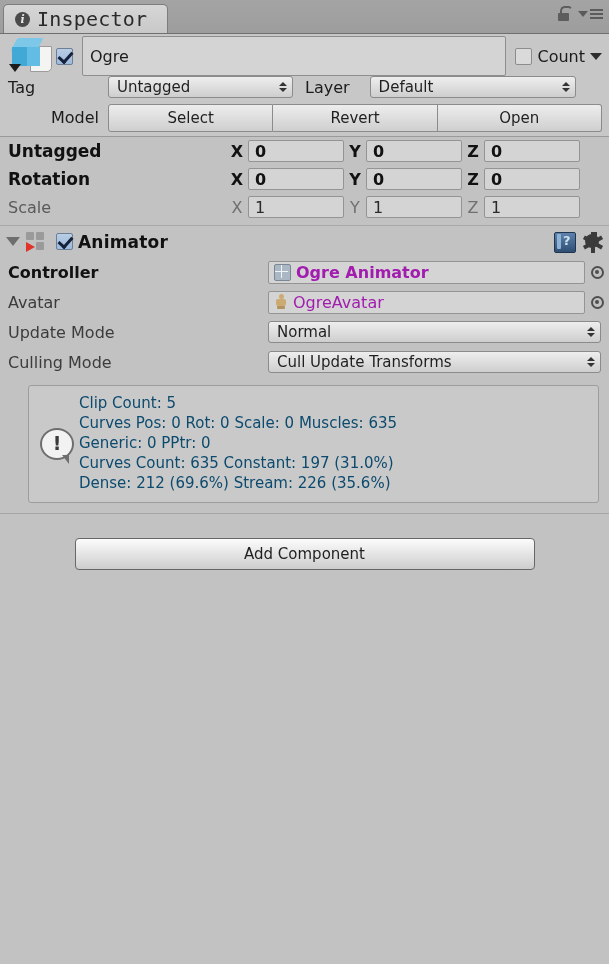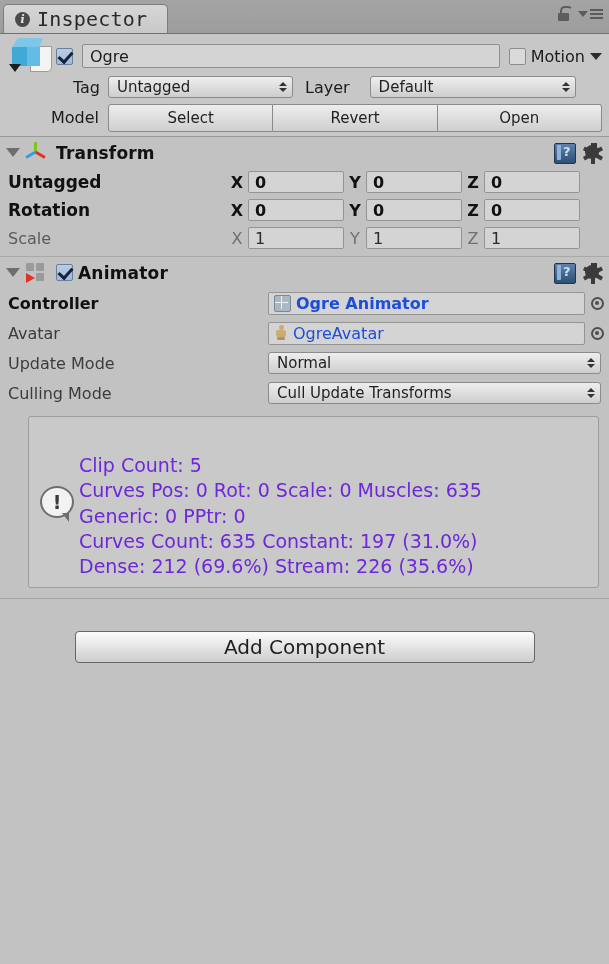--- a/index.html
+++ b/index.html
@@ -68,31 +68,31 @@
   .chk{
     width:17px;height:17px;background:#dadada;border:1px solid #8c8c8c;border-radius:2px;
     flex:0 0 17px;position:relative;box-sizing:border-box;
   }
   .chk.on{background:linear-gradient(#b9cde4,#9dbade);border-color:#6d7f96;}
   .chk.on::after{
     content:"";position:absolute;left:4px;top:0px;width:6px;height:11px;
     border:solid #16213a;border-width:0 3px 3px 0;transform:rotate(42deg);
   }
   .name-field{
-    flex:1;height:24px;margin:0 9px;background:#d4d4d4;border:1px solid #8e8e8e;
+    flex:1;height:40px;margin:0 9px;background:#d4d4d4;border:1px solid #8e8e8e;
     border-radius:2px;display:flex;align-items:center;padding-left:7px;box-sizing:border-box;
     font-size:16px;color:#1c1c1c;
   }
   .static-wrap{display:flex;align-items:center;gap:5px;padding-right:7px;}
   .static-wrap .lbl{font-size:16px;}
   .static-wrap .caret{width:0;height:0;border-left:6px solid transparent;border-right:6px solid transparent;border-top:7px solid #2c2c2c;}
 
   .go-row2{height:28px;padding-left:8px;margin-top:1px;}
   .lbl-small{font-size:16px;color:#1c1c1c;}
-  .tag-lbl{width:100px;text-align:right;padding-right:8px;box-sizing:border-box;}
+  .tag-lbl{width:100px;padding-right:8px;box-sizing:border-box;}
   .layer-lbl{padding:0 20px 0 12px;}
   .select-box{
     height:22px;background:linear-gradient(#eeeeee,#cecece);
     border:1px solid #8b8b8b;border-radius:3px;
     display:flex;align-items:center;justify-content:space-between;
     padding:0 5px 0 8px;box-sizing:border-box;font-size:15px;color:#1f1f1f;
   }
   .updown{display:flex;flex-direction:column;align-items:center;gap:2px;}
   .updown .u{width:0;height:0;border-left:4px solid transparent;border-right:4px solid transparent;border-bottom:4px solid #333;}
   .updown .d{width:0;height:0;border-left:4px solid transparent;border-right:4px solid transparent;border-top:4px solid #333;}
@@ -155,21 +155,21 @@
   }
   .num.dim{font-weight:normal;color:#2c2c2c;}
 
   
   .a-row{height:30px;display:flex;align-items:center;padding-left:8px;justify-content:space-between;}
   .a-label{width:260px;font-size:16px;color:#3c3c3c;}
   .a-label.bold{font-weight:bold;color:#111;}
   .obj-field{
     flex:1;height:23px;background:#d4d4d4;border:1px solid #949494;border-radius:2px;
     display:flex;align-items:center;gap:5px;padding-left:5px;box-sizing:border-box;
-    font-size:16px;color:#1d4ed8;
+    font-size:16px;color:#a21caf;
   }
   .obj-field.bold{font-weight:bold;}
   .ctrl-ico{width:15px;height:15px;background:#aab7c4;border:1px solid #7b8794;border-radius:2px;position:relative;flex:0 0 15px;}
   .ctrl-ico::before{content:"";position:absolute;left:6px;top:0;width:1px;height:13px;background:#f0f3f6;}
   .ctrl-ico::after{content:"";position:absolute;left:0;top:6px;width:13px;height:1px;background:#f0f3f6;}
   .av-ico{width:14px;height:16px;position:relative;flex:0 0 14px;}
   .av-ico .h{position:absolute;left:4.5px;top:0;width:5px;height:5px;border-radius:50%;background:#cbab72;}
   .av-ico .b{position:absolute;left:2px;top:5px;width:10px;height:7px;background:#cbab72;border-radius:2px;}
   .av-ico .f{position:absolute;left:3px;top:12px;width:8px;height:3px;background:#b2935f;border-radius:1px;}
   .picker{width:24px;display:flex;align-items:center;justify-content:center;}
@@ -183,28 +183,28 @@
     display:flex;align-items:center;padding:8px 6px;min-height:110px;box-sizing:border-box;
   }
   .warn{width:44px;flex:0 0 44px;display:flex;justify-content:center;}
   .warn .bub{
     width:30px;height:28px;border:2px solid #6e6e6e;border-radius:50%;
     background:#f2f2f2;position:relative;display:flex;align-items:center;justify-content:center;
   }
   .warn .bub::after{content:"";position:absolute;right:3px;bottom:-6px;width:0;height:0;
     border-left:7px solid transparent;border-top:9px solid #6e6e6e;}
   .warn .ex{font-size:19px;font-weight:bold;color:#3a3a3a;line-height:1;font-family:"DejaVu Sans",sans-serif;z-index:1;}
-  .stats{font-size:19px;color:#6d28d9;line-height:1.33;margin-top:28px;}
+  .stats{font-size:15px;color:#0c4a6e;line-height:1.33;}
 
   
   .addc-zone{border-top:1px solid #a5a5a5;padding:20px 0 0 0;}
   .addc{
-    display:block;margin:12px auto;width:458px;height:30px;
+    display:block;margin:4px auto;width:458px;height:30px;
     background:linear-gradient(#fcfcfc,#cdcdcd);border:1px solid #676767;border-radius:4px;
-    font-size:20px;color:#1f1f1f;font-family:inherit;
+    font-size:15px;color:#1f1f1f;font-family:inherit;
     display:flex;align-items:center;justify-content:center;
   }
 </style>
 </head>
 <body>
 
 <div class="panel">
 
   <div class="tabbar">
     <div class="tab">
@@ -234,21 +234,21 @@
         <i class="page"></i>
           <i class="cube-top"></i>
           <i class="cube-l"></i>
           <i class="cube-r"></i>
           <i class="drop"></i>
       </span>
       <span class="chk on"></span>
       <span class="name-field">Ogre</span>
       <span class="static-wrap">
         <span class="chk"></span>
-        <span class="lbl">Motion</span>
+        <span class="lbl">Count</span>
         <span class="caret"></span>
       </span>
     </div>
 
     <div class="row go-row2">
       <span class="lbl-small tag-lbl">Tag</span>
       <span class="select-box" style="width:185px">
         <span>Untagged</span>
         <span class="updown">
             <i class="u"></i>
@@ -269,39 +269,20 @@
       <span class="model-lbl">Model</span>
       <span class="btn-group">
         <span class="gbtn">Select</span>
         <span class="gbtn">Revert</span>
         <span class="gbtn">Open</span>
       </span>
     </div>
   </div>
 
   <div class="comp">
-    <div class="comp-hdr">
-      <span class="foldout"></span>
-      <span class="tr-ico">
-        <span class="ax-g"></span>
-          <span class="ax-b"></span>
-          <span class="ax-r"></span>
-      </span>
-      <span class="comp-title">Transform</span>
-      <span class="hdr-icons">
-        <span class="help-ico"></span>
-        <span class="gear">
-          <i class="ring"></i>
-            <i></i>
-            <i></i>
-            <i></i>
-            <i class="gcaret"></i>
-        </span>
-      </span>
-    </div>
 
     <div class="t-row">
       <span class="t-label">Untagged</span>
       <span class="axis">X</span>
       <span class="num">0</span>
       <span class="axis">Y</span>
       <span class="num">0</span>
       <span class="axis">Z</span>
       <span class="num">0</span>
     </div>

